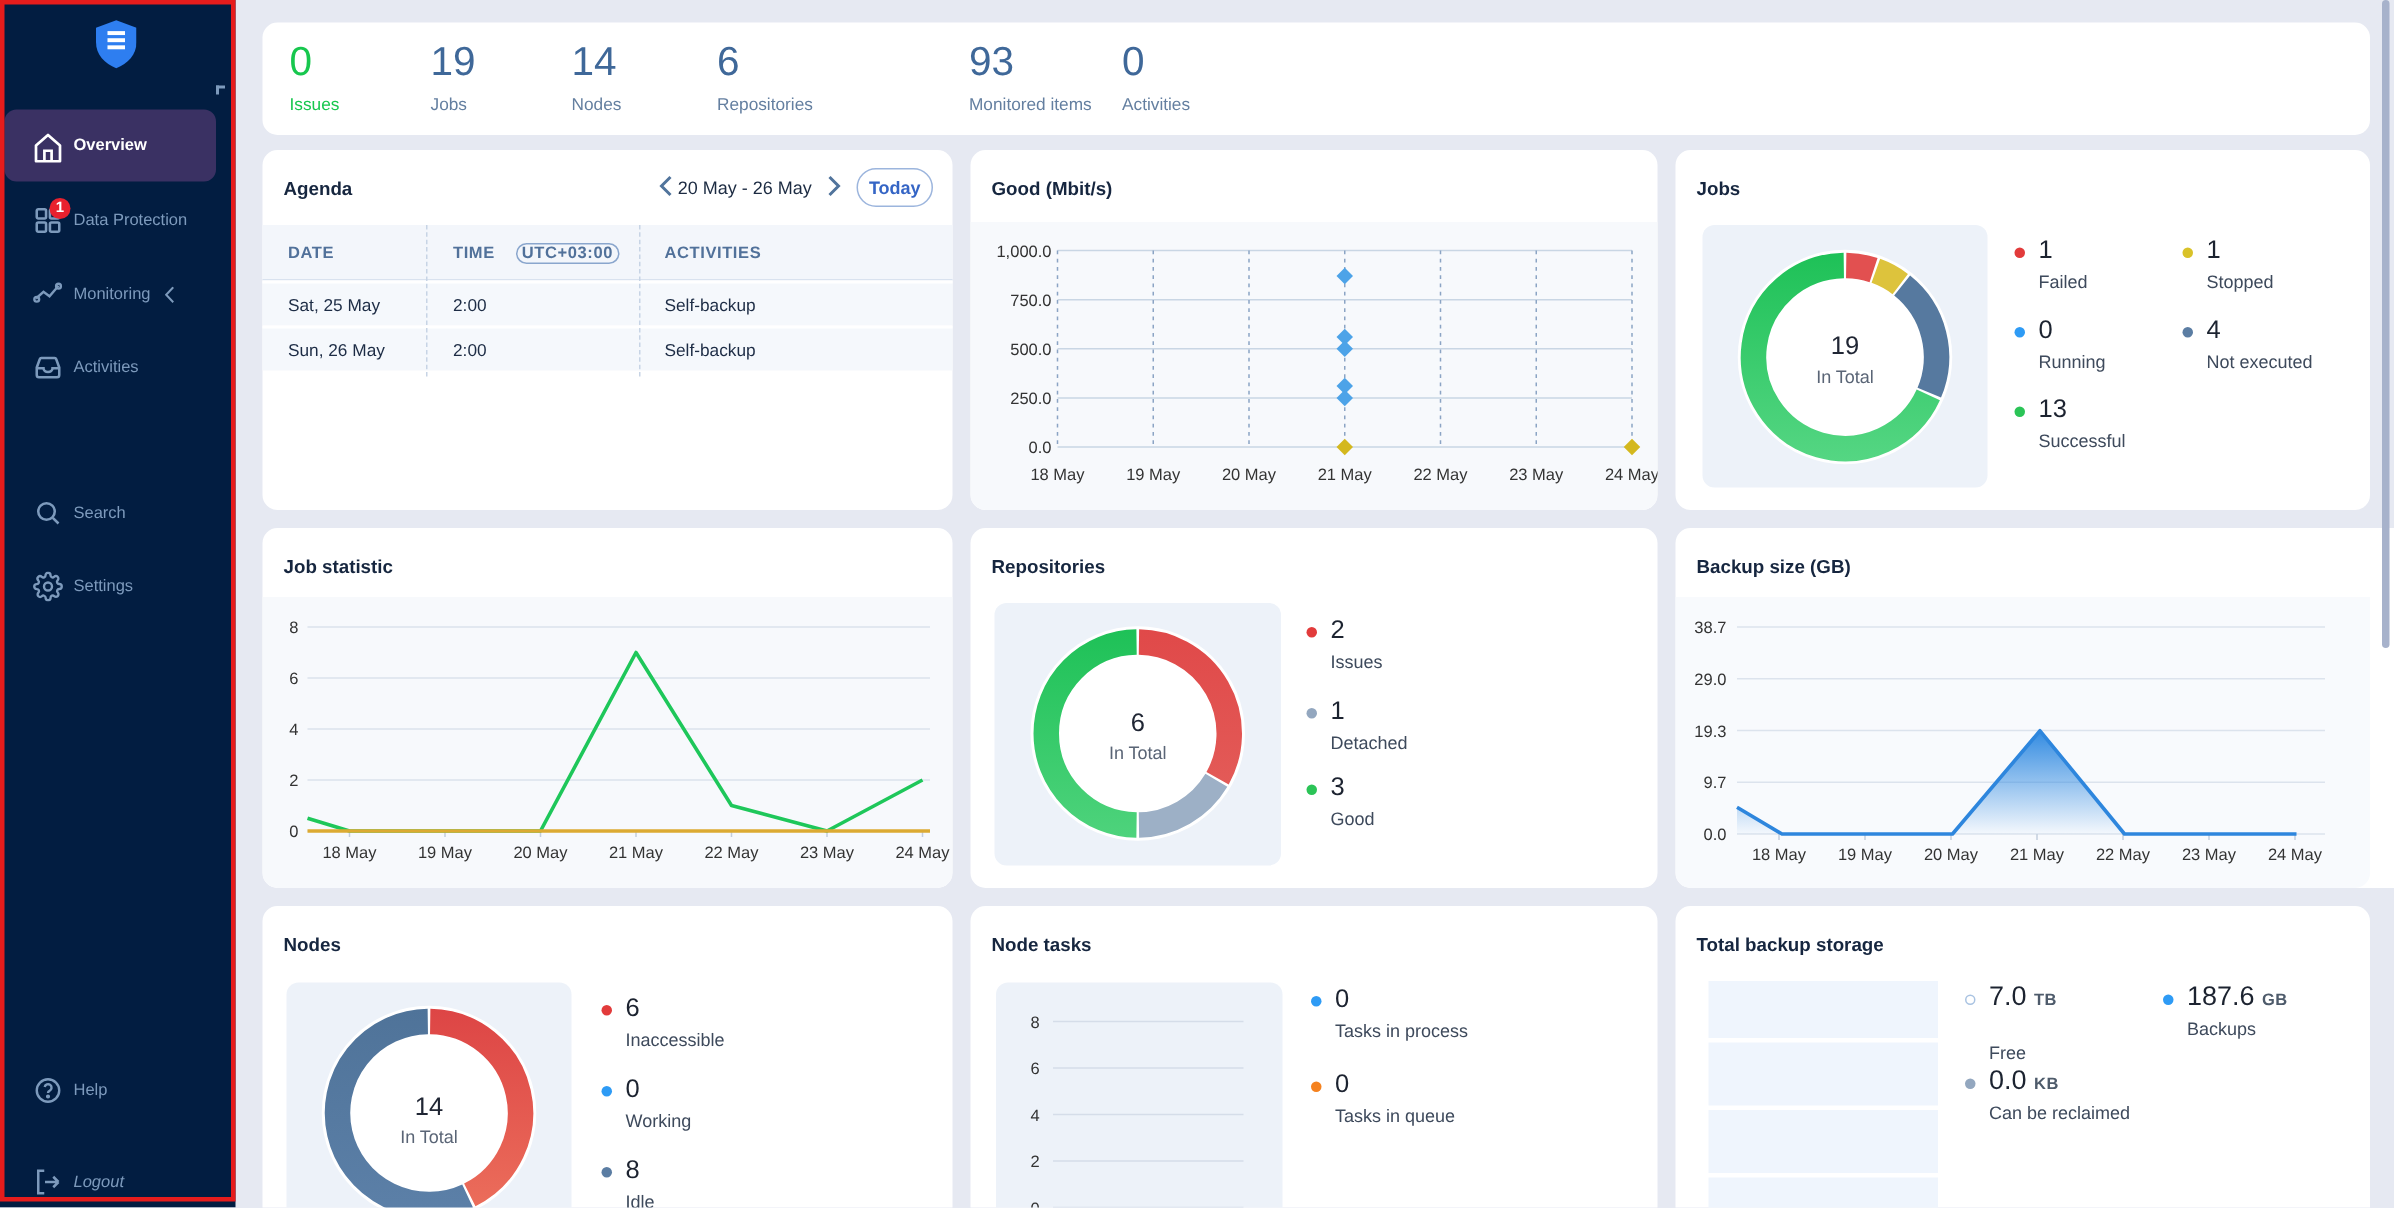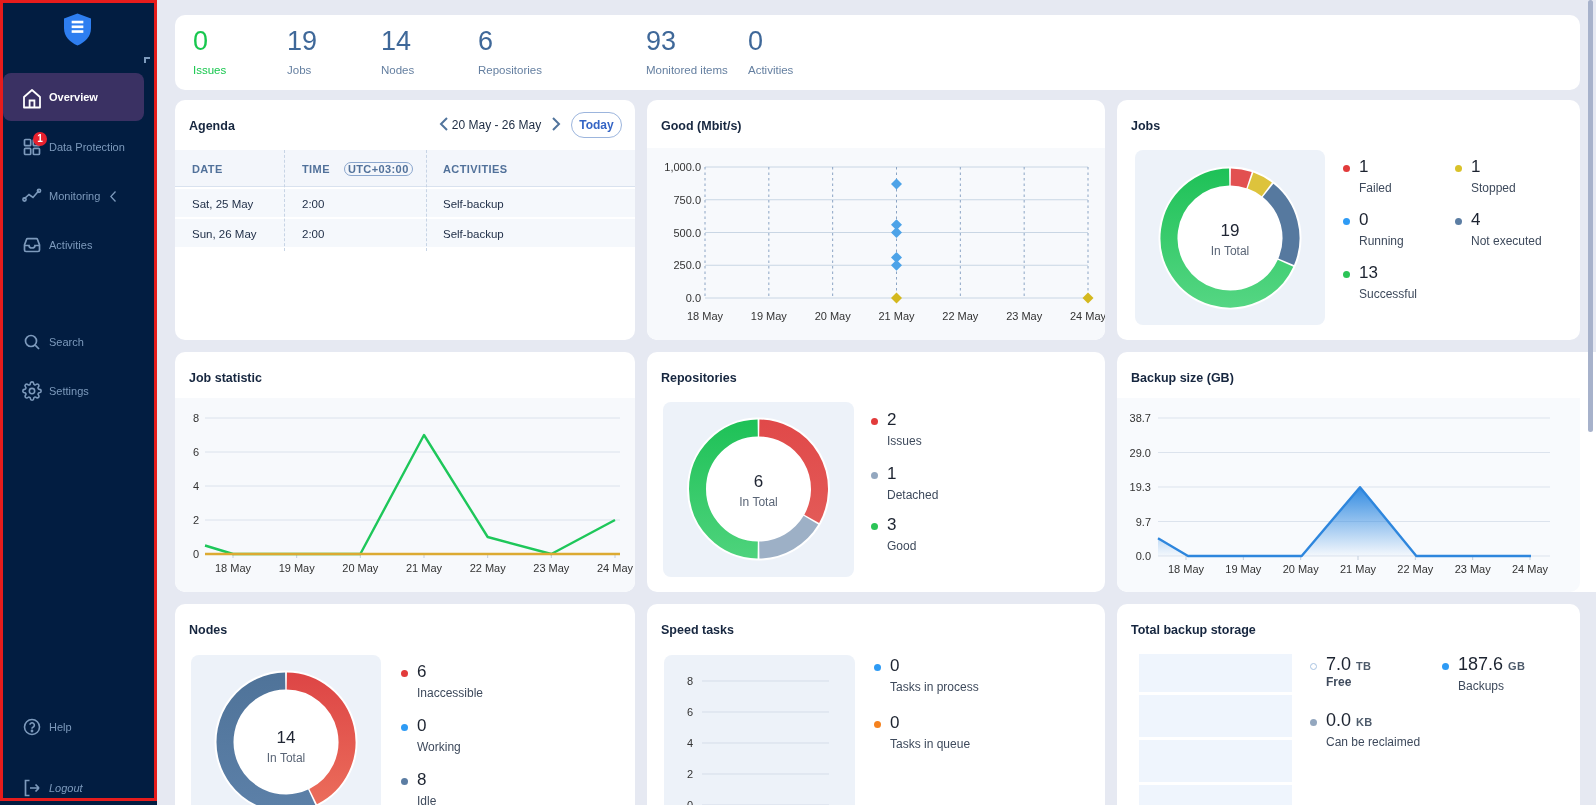--- a/index.html
+++ b/index.html
@@ -441,21 +441,21 @@
       <span class="l">Working</span>
     </div>
   <div class="leg" style="left:226px; top:166px;">
       <span class="dot" style="background:#5b7da3;"></span>
       <span class="n">8</span>
       <span class="l">Idle</span>
     </div>
 </div>
 
 <div class="card" style="left:647px; top:604px; width:458px; height:240px;">
-  <div class="ctitle">Speed tasks</div>
+  <div class="ctitle">Node tasks</div>
   <div class="panel" style="left:17px; top:51px; width:191px; height:175px;"></div>
   <svg style="position:absolute; left:17px; top:51px;" width="191" height="175" id="nodetasksvg">
       <line x1="38" y1="26" x2="165" y2="26" stroke="#d5dde9" stroke-width="1"></line>
       <text x="26" y="30" text-anchor="middle" font-size="11" fill="#333" font-family="&quot;Liberation Sans&quot;, sans-serif">8</text>
       <line x1="38" y1="57" x2="165" y2="57" stroke="#d5dde9" stroke-width="1"></line>
       <text x="26" y="61" text-anchor="middle" font-size="11" fill="#333" font-family="&quot;Liberation Sans&quot;, sans-serif">6</text>
       <line x1="38" y1="88" x2="165" y2="88" stroke="#d5dde9" stroke-width="1"></line>
       <text x="26" y="92" text-anchor="middle" font-size="11" fill="#333" font-family="&quot;Liberation Sans&quot;, sans-serif">4</text>
       <line x1="38" y1="119" x2="165" y2="119" stroke="#d5dde9" stroke-width="1"></line>
       <text x="26" y="123" text-anchor="middle" font-size="11" fill="#333" font-family="&quot;Liberation Sans&quot;, sans-serif">2</text>
@@ -480,21 +480,21 @@
   <div style="position:absolute; left:22px; top:50px; width:153px; height:190px;">
     <div style="position:absolute; left:0; top:0; width:153px; height:38px; background:#eff5fd;"></div>
     <div style="position:absolute; left:0; top:41px; width:153px; height:42px; background:#eff5fd;"></div>
     <div style="position:absolute; left:0; top:86px; width:153px; height:42px; background:#eff5fd;"></div>
     <div style="position:absolute; left:0; top:131px; width:153px; height:60px; background:#eff5fd;"></div>
   </div>
 
   <div class="leg" style="left:193px; top:51px;">
       <span class="dot" style="background:#fff; border:1.5px solid #a9c3e2; width:7px; height:7px; box-sizing:border-box;"></span>
       <span class="n" style="font-size:18px;">7.0 <span class="u">TB</span></span>
-      <span class="l" style="top:20px;font-weight:bold;">Free</span>
+      <span class="l" style="top:40px;">Free</span>
     </div>
   <div class="leg" style="left:193px; top:107px;">
       <span class="dot" style="background:#93a7bf;"></span>
       <span class="n" style="font-size:18px;">0.0 <span class="u">KB</span></span>
       <span class="l" style="top:24px;">Can be reclaimed</span>
     </div>
   <div class="leg" style="left:325px; top:51px;">
       <span class="dot" style="background:#2e9bf5;"></span>
       <span class="n" style="font-size:18px;">187.6 <span class="u">GB</span></span>
       <span class="l" style="top:24px;">Backups</span>

